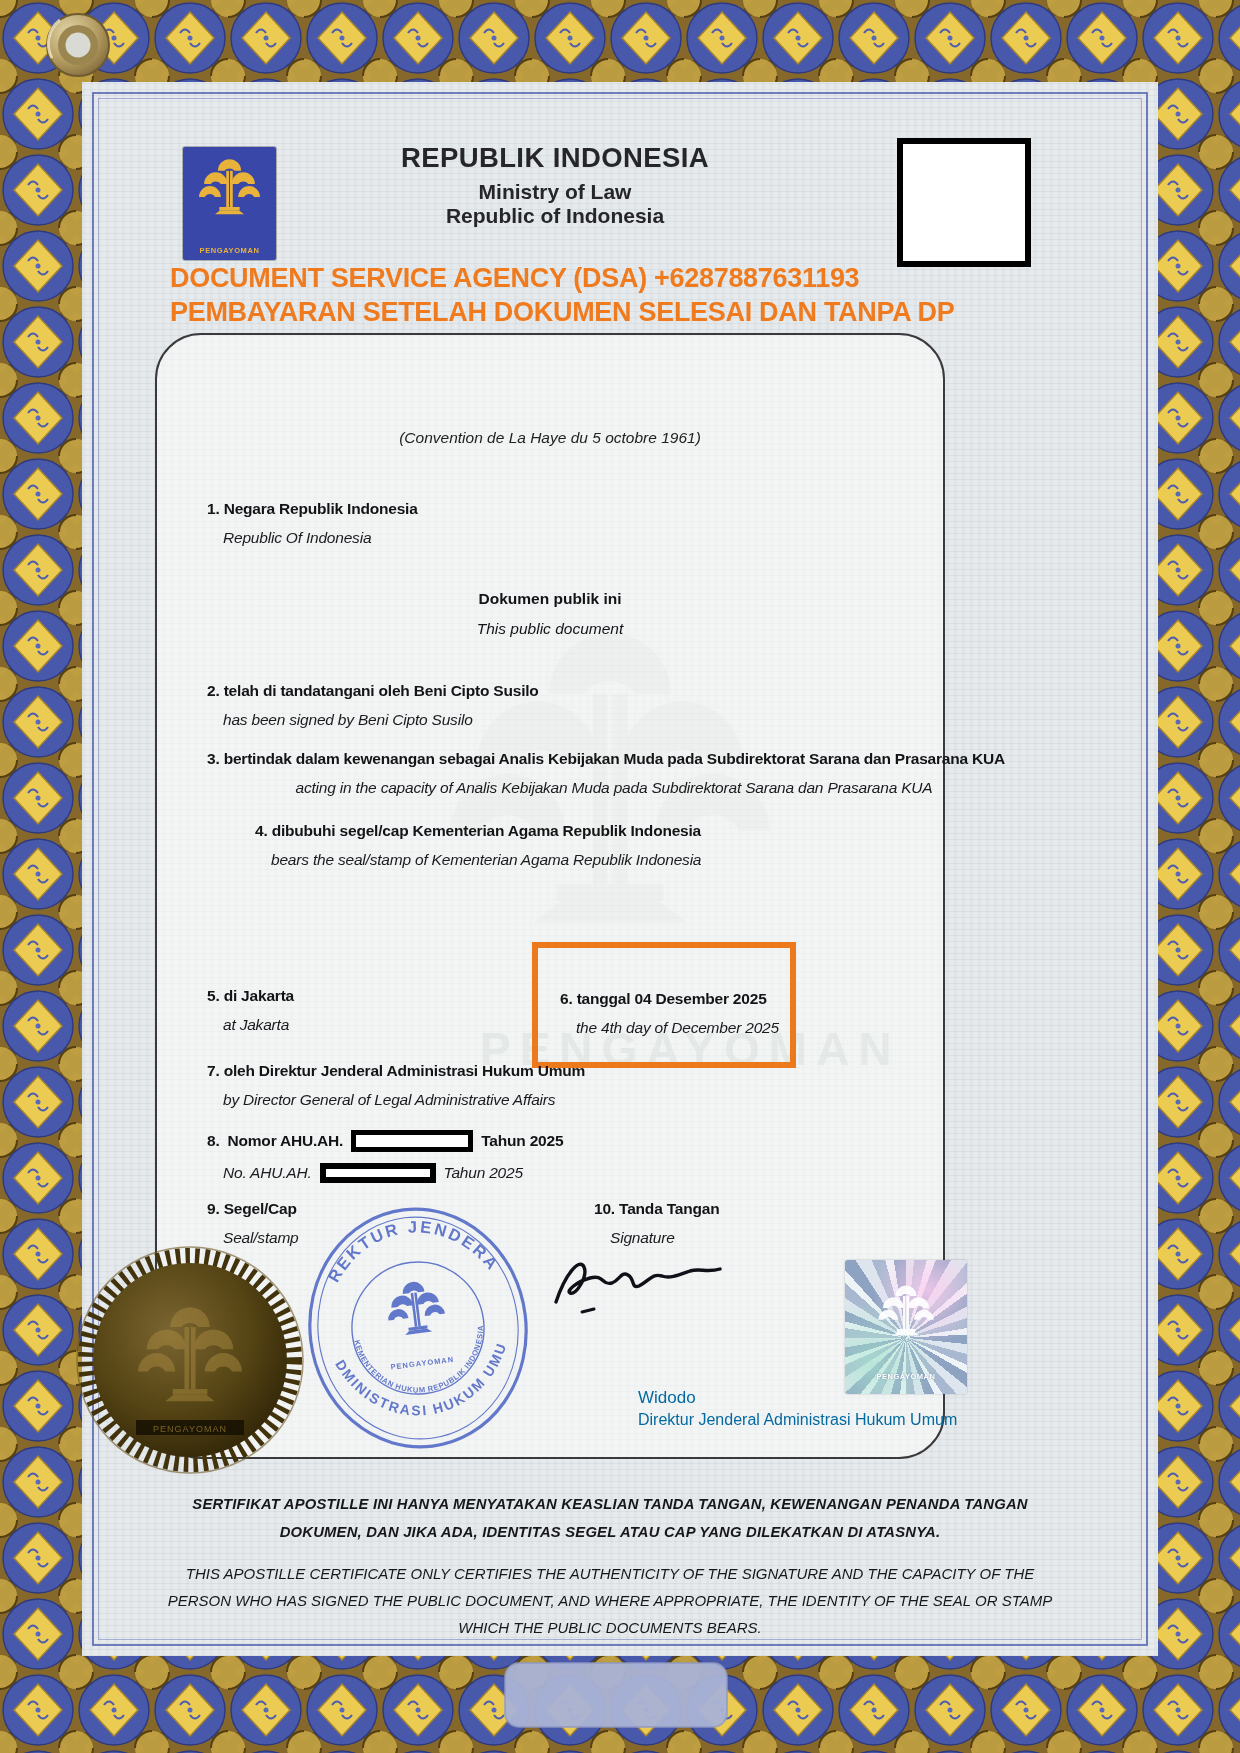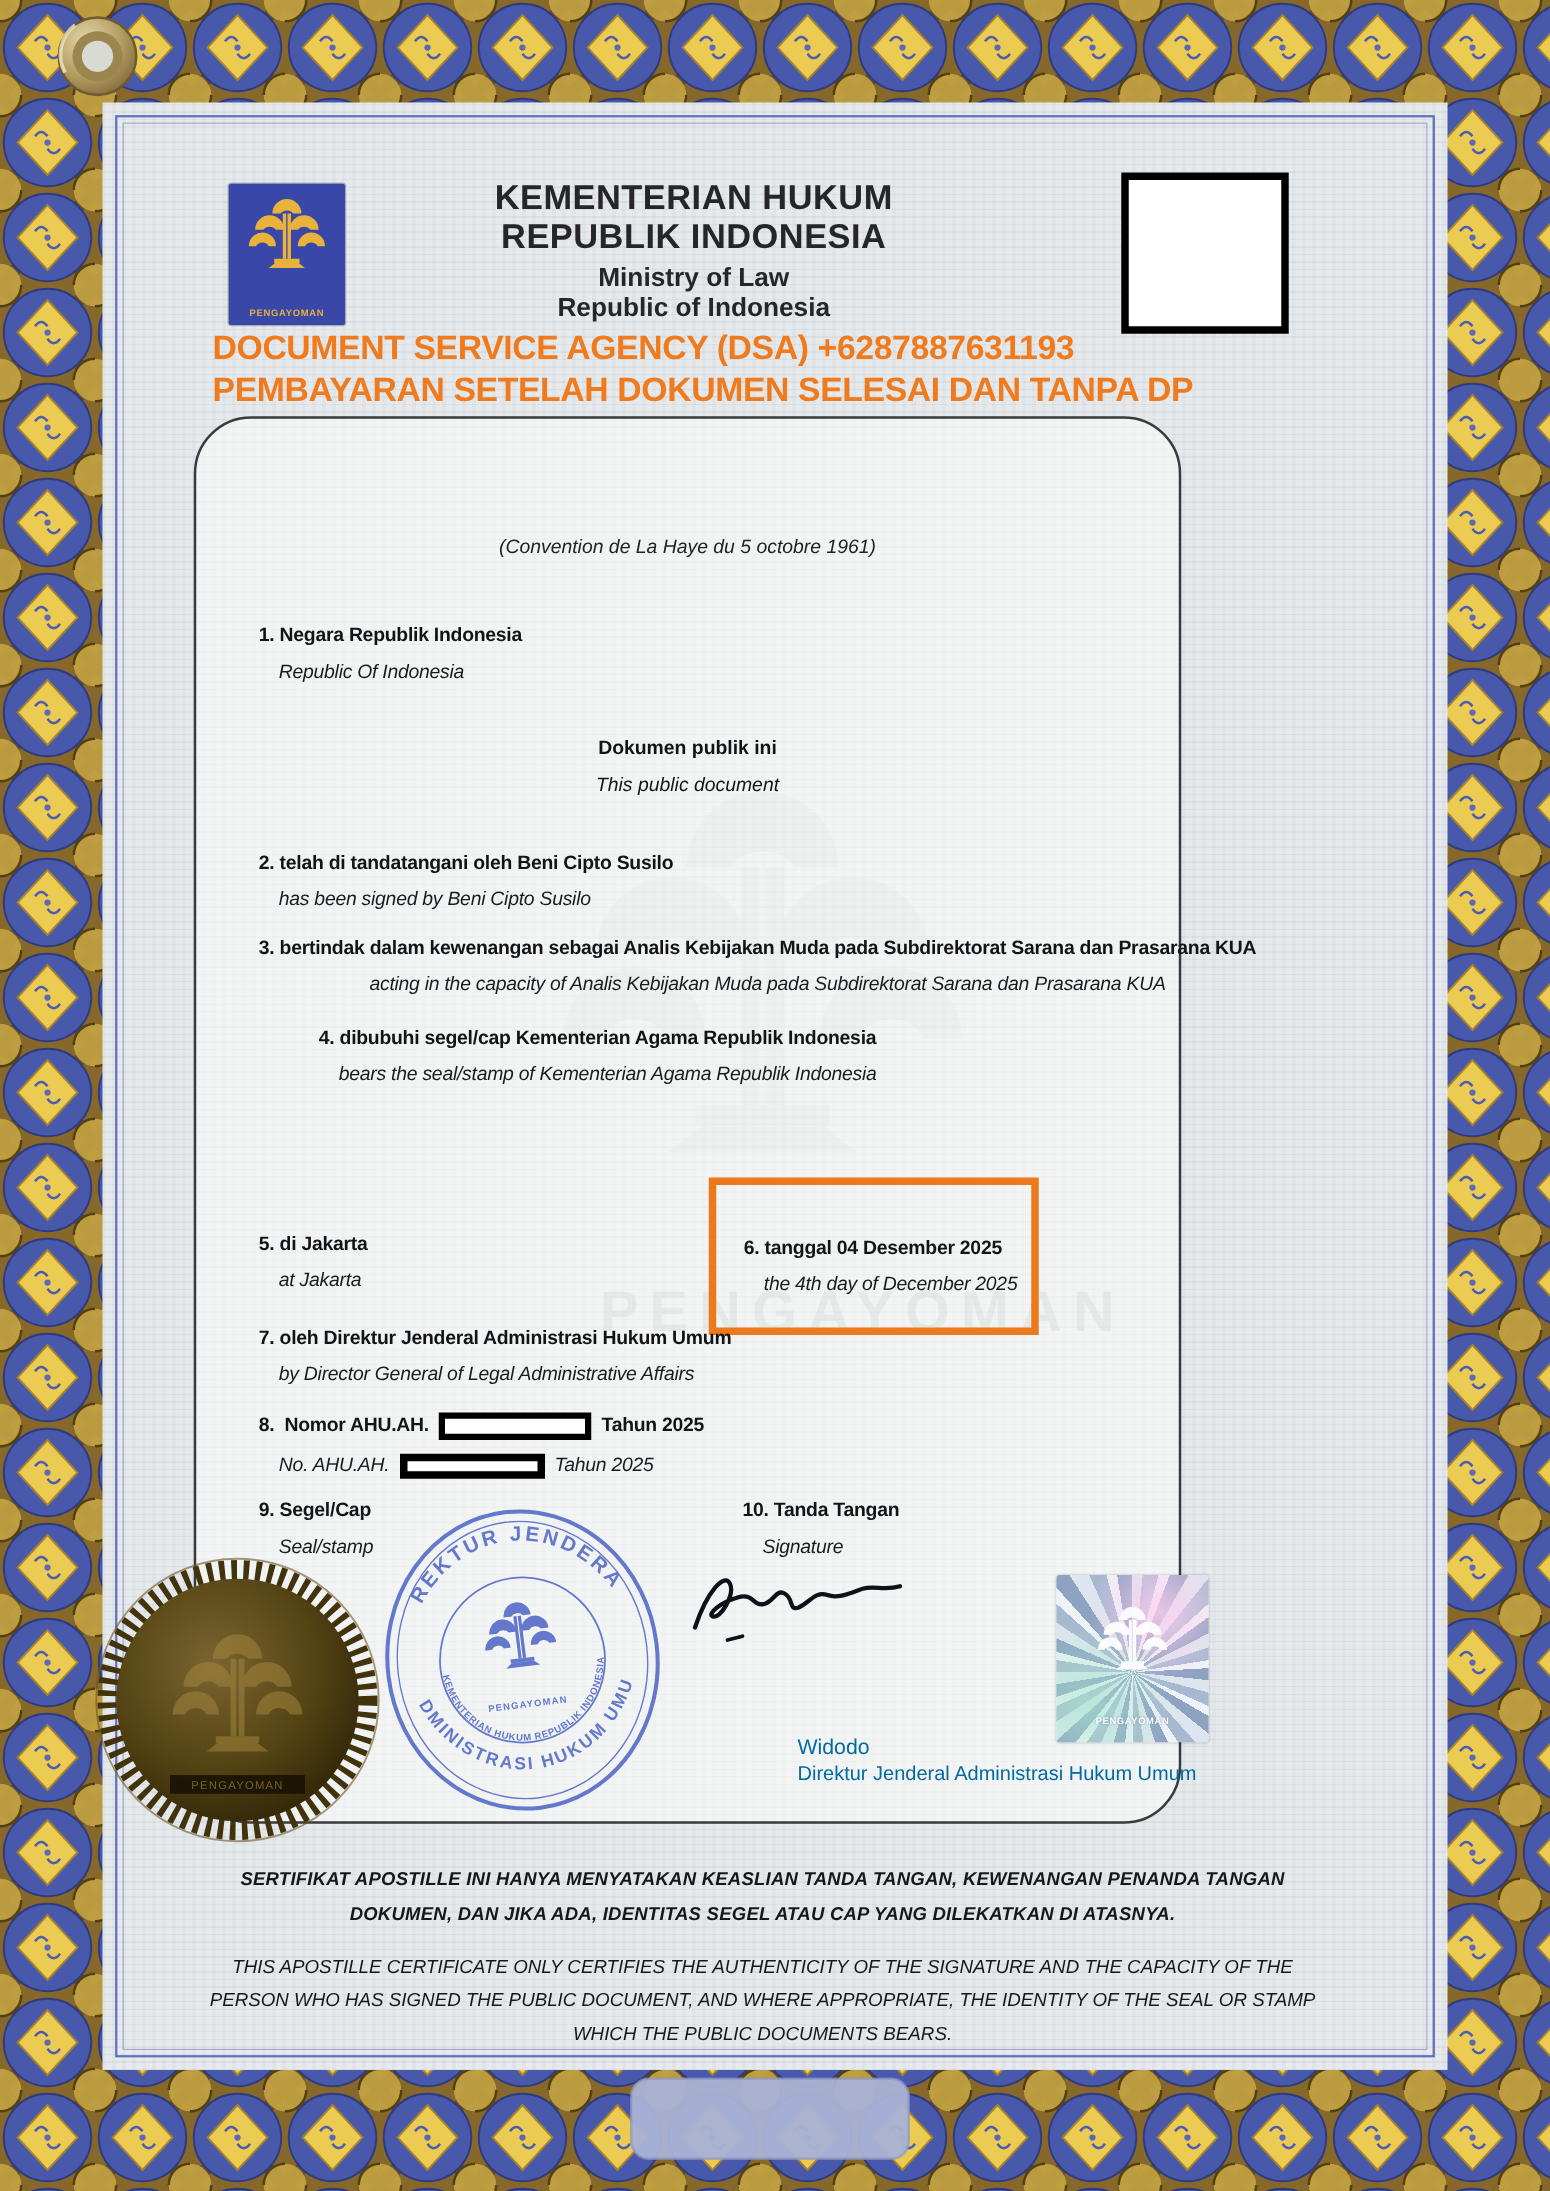--- a/index.html
+++ b/index.html
@@ -31,21 +31,21 @@
   }
   #cert-title{top:38px;left:0;width:100%;text-align:center;font-size:36px;font-weight:700;
     letter-spacing:2px;color:#131315;}
   #cert-sub{top:94px;left:0;width:100%;text-align:center;font-size:15.5px;font-style:italic;color:#222;}
   .item{font-size:15.5px;color:#141416;letter-spacing:-.2px;white-space:nowrap;}
   .item .idline{font-weight:600;}
   .item .enline{font-style:italic;font-weight:400;margin:11px 0 0 16px;color:#1b1b1d;}
   .centerpair{left:0;width:100%;text-align:center;font-size:15.5px;color:#141416;}
   .centerpair .idline{font-weight:600;}
   .centerpair .enline{font-style:italic;margin-top:12px;}
-  #orange-box{left:375px;top:607px;width:252px;height:114px;border:6px solid #ec7a1c;background:transparent;margin-left:35px;}
+  #orange-box{left:375px;top:607px;width:252px;height:114px;border:6px solid #ec7a1c;background:transparent;}
   .row8{display:flex;align-items:center;gap:8px;}
   .rbox1{width:112px;height:12px;border:5px solid #000;background:#fff;display:inline-block;}
   .rbox2{width:104px;height:8px;border:6px solid #000;background:#fff;display:inline-block;}
   #wm-word{left:480px;top:1022px;z-index:1;font-size:46px;font-weight:700;letter-spacing:9px;
     color:rgba(134,158,140,.30);}
   #widodo{left:638px;top:1388px;z-index:4;color:#0369a1;}
   #widodo .nm{font-size:17px;margin-bottom:3px;}
   #widodo .tt{font-size:16px;}
   #hologram{left:845px;top:1260px;width:122px;height:134px;z-index:3;border-radius:3px;overflow:hidden;
     background:
@@ -117,21 +117,20 @@
 <div id="texture" class="abs"></div>
 
 <div id="logo-box" class="abs">
   <svg width="93" height="96" viewBox="0 0 100 103">
     <use href="#emblem" x="11" y="2" width="78" height="86" fill="#e9b23a"></use>
   </svg>
   <div class="lbl">PENGAYOMAN</div>
 </div>
 
 <div id="ministry" class="abs">
-  <div class="idl">KEMENTERIAN HUKUM</div>
   <div class="idl">REPUBLIK INDONESIA</div>
   <div class="gap"></div>
   <div class="enl">Ministry of Law</div>
   <div class="enl">Republic of Indonesia</div>
 </div>
 
 <div id="redact-top" class="abs"></div>
 
 <div id="banner" class="abs">
   <div style="color:#ef7b1e;">DOCUMENT SERVICE AGENCY (DSA) +6287887631193</div>

